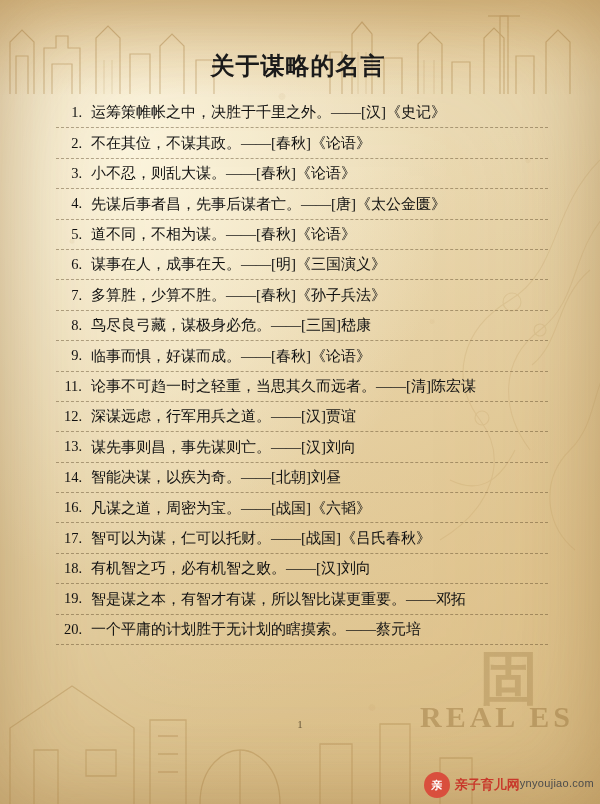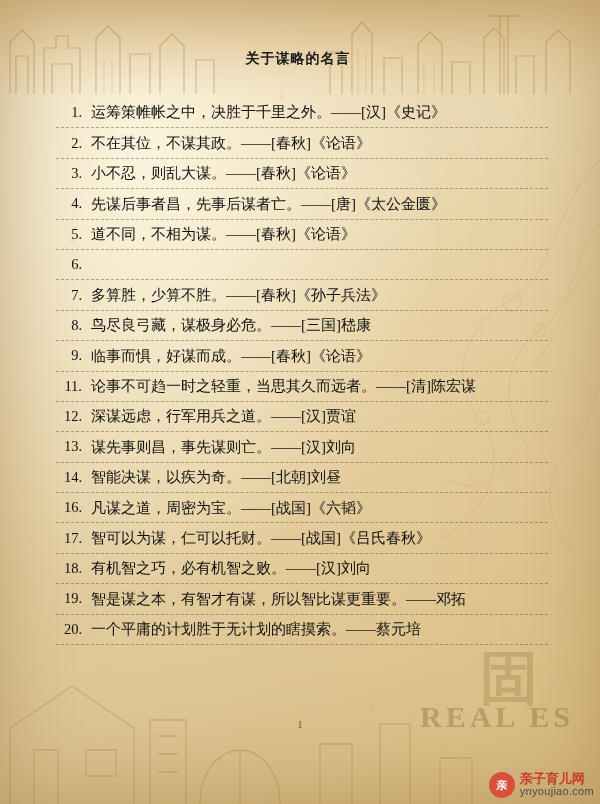--- a/index.html
+++ b/index.html
@@ -71,21 +71,21 @@
     width: 330px; height: 430px;
     pointer-events: none;
     opacity: .30;
   }
   .title {
     position: absolute;
     top: 50px;
     left: 0;
     width: 596px;
     text-align: center;
-    font-size: 14px;
+    font-size: 24px;
     font-weight: bold;
     color: #1a1a1a;
     letter-spacing: 1px;
     font-family: "Liberation Sans", "DejaVu Sans", sans-serif;
   }
   .list {
     position: absolute;
     top: 98px;
     left: 56px;
     width: 492px;
@@ -168,21 +168,21 @@
     display: flex;
     align-items: center;
     justify-content: center;
     color: #fff;
     font-size: 11px;
     font-weight: bold;
     font-family: "Liberation Sans", "DejaVu Sans", sans-serif;
   }
   .logo-text {
     display: flex;
-    flex-direction: column;
+    flex-direction: row;
     line-height: 1.05;
   }
   .logo-cn {
     font-size: 13px;
     font-weight: bold;
     color: #c8392b;
     font-family: "Liberation Sans", "DejaVu Sans", sans-serif;
   }
   .logo-url {
     font-size: 11px;
@@ -281,20 +281,21 @@
       <span class="txt">先谋后事者昌，先事后谋者亡。——[唐]《太公金匮》</span>
     </div>
     <div class="row">
       <span class="num">5.</span>
       <span class="dot"></span>
       <span class="txt">道不同，不相为谋。——[春秋]《论语》</span>
     </div>
     <div class="row">
       <span class="num">6.</span>
       <span class="dot"></span>
+      <span class="txt">谋事在人，成事在天。——[明]《三国演义》</span>
     </div>
     <div class="row">
       <span class="num">7.</span>
       <span class="dot"></span>
       <span class="txt">多算胜，少算不胜。——[春秋]《孙子兵法》</span>
     </div>
     <div class="row">
       <span class="num">8.</span>
       <span class="dot"></span>
       <span class="txt">鸟尽良弓藏，谋极身必危。——[三国]嵇康</span>

